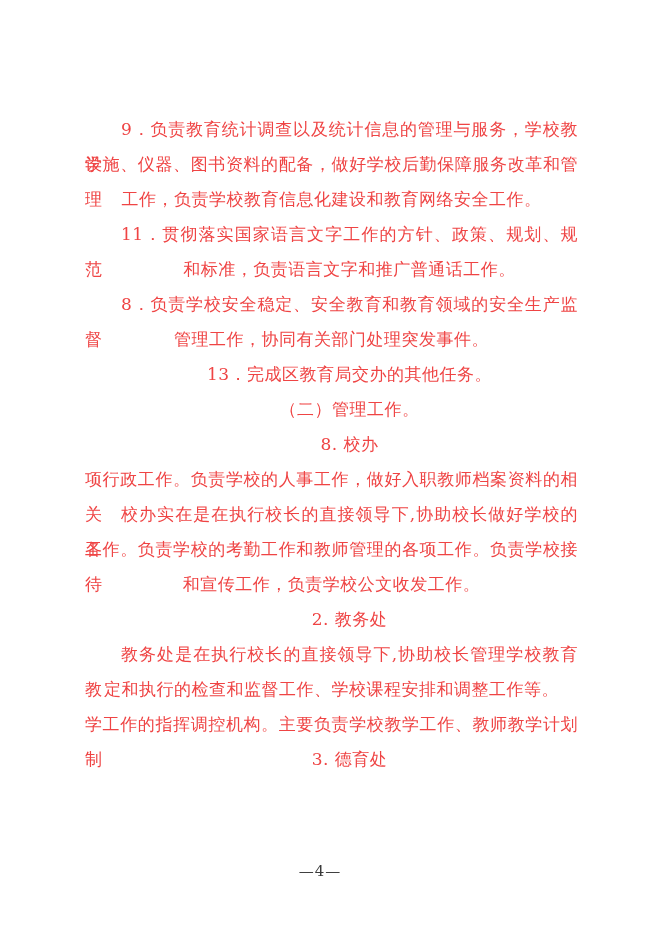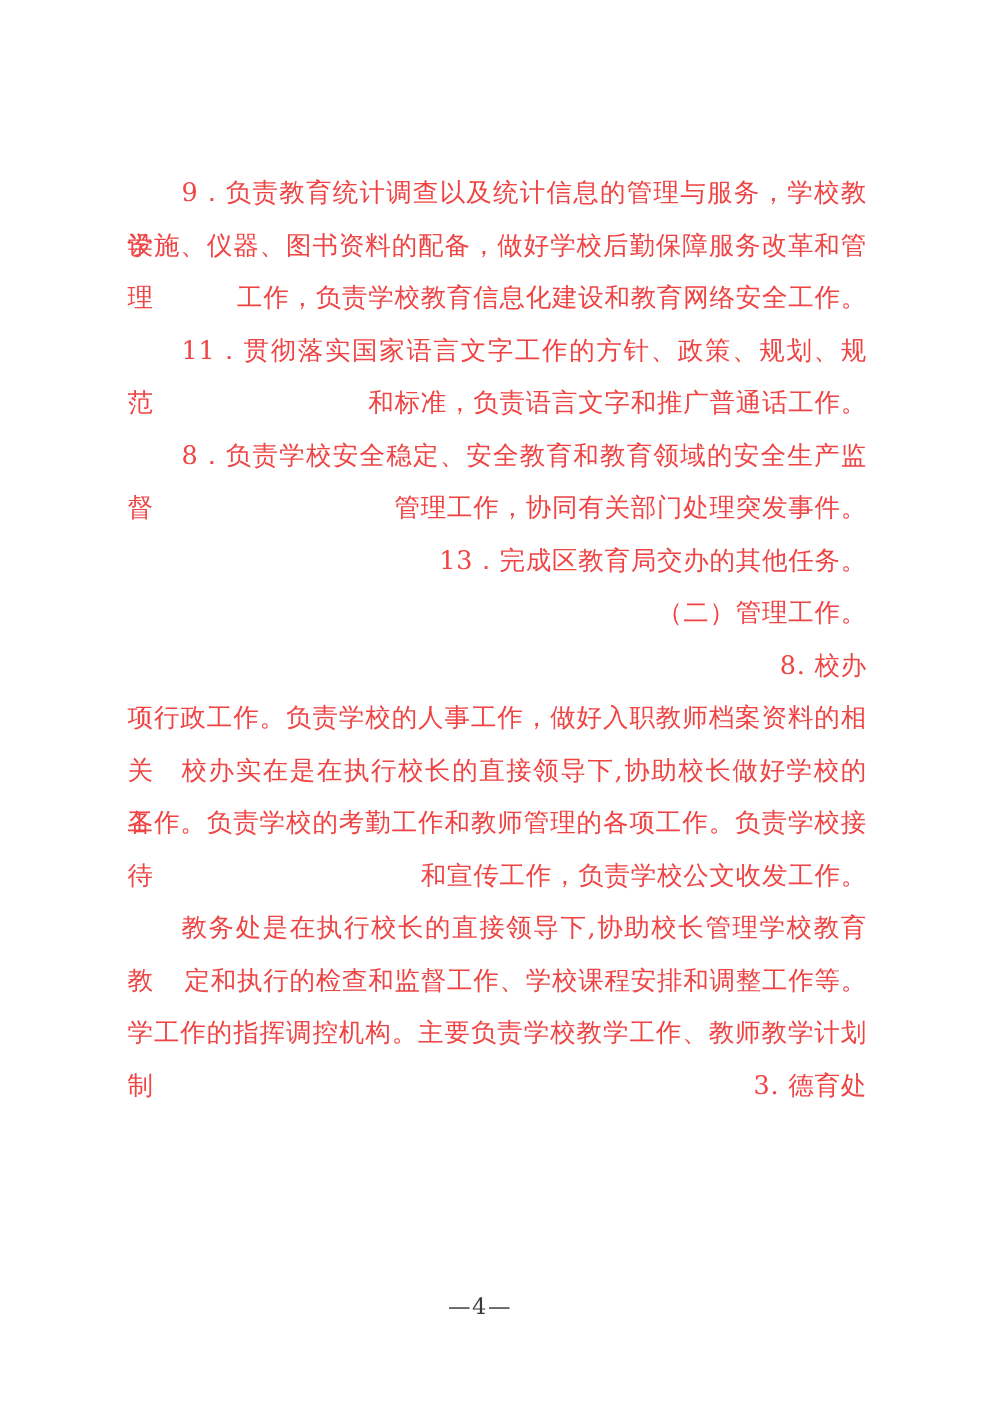--- a/index.html
+++ b/index.html
@@ -21,21 +21,21 @@
     top: 112px;
     width: 493px;
     color: #ef4444;
     font-size: 17px;
     line-height: 35px;
     letter-spacing: 0.5px;
   }
   .text-line {
     height: 35px;
     white-space: nowrap;
-    text-align: right;
+    text-align: center;
   }
   .text-line.justify {
     white-space: normal;
     text-align: justify;
     text-align-last: justify;
     text-justify: inter-character;
   }
   .text-line.indent {
     text-indent: 36px;
   }
@@ -62,19 +62,20 @@
       <div class="text-line indent">和标准，负责语言文字和推广普通话工作。</div>
       <div class="text-line indent justify">8．负责学校安全稳定、安全教育和教育领域的安全生产监督</div>
       <div class="text-line">管理工作，协同有关部门处理突发事件。</div>
       <div class="text-line indent">13．完成区教育局交办的其他任务。</div>
       <div class="text-line indent">（二）管理工作。</div>
       <div class="text-line indent">8. 校办</div>
       <div class="text-line justify">项行政工作。负责学校的人事工作，做好入职教师档案资料的相关</div>
       <div class="text-line indent justify">校办实在是在执行校长的直接领导下,协助校长做好学校的各</div>
       <div class="text-line justify">工作。负责学校的考勤工作和教师管理的各项工作。负责学校接待</div>
       <div class="text-line">和宣传工作，负责学校公文收发工作。</div>
+      <div class="text-line indent">2. 教务处</div>
       <div class="text-line indent justify">教务处是在执行校长的直接领导下,协助校长管理学校教育教</div>
       <div class="text-line">定和执行的检查和监督工作、学校课程安排和调整工作等。</div>
       <div class="text-line justify">学工作的指挥调控机构。主要负责学校教学工作、教师教学计划制</div>
       <div class="text-line indent">3. 德育处</div>
     </div>
   <div class="page-footer">—4—</div>
 </div>
 
 </body></html>

